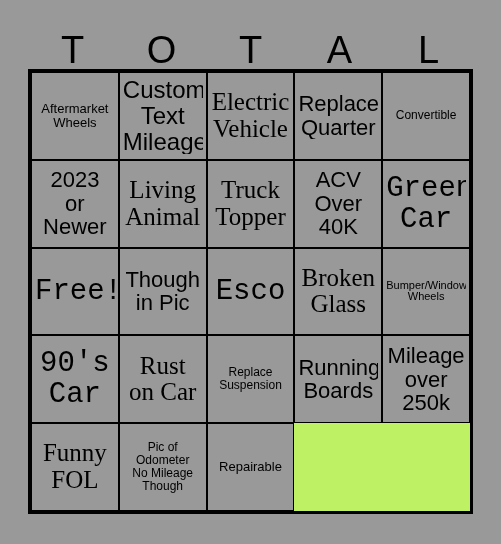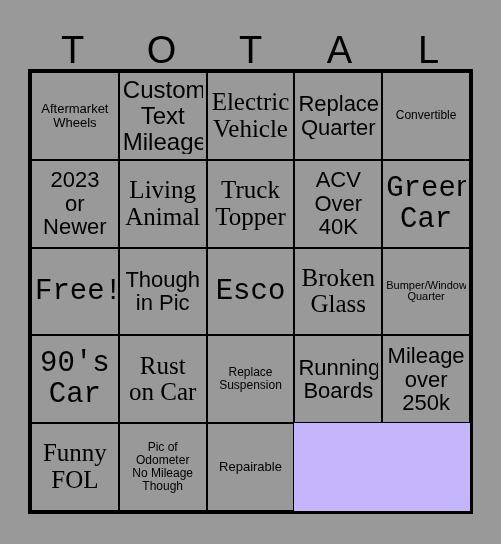--- a/index.html
+++ b/index.html
@@ -44,21 +44,21 @@
     position: absolute;
     left: 28px;
     top: 69px;
     width: 445px;
     height: 445px;
     box-sizing: border-box;
     border: 3px solid #000000;
     display: grid;
     grid-template-columns: repeat(5, 1fr);
     grid-template-rows: repeat(5, 1fr);
-    background: #c4b5fd;
+    background: #bef264;
     gap: 0;
   }
   .cell {
     box-sizing: border-box;
     border: 1.5px solid #000000;
     background: #999999;
     display: flex;
     align-items: center;
     justify-content: center;
     text-align: center;
@@ -148,21 +148,21 @@
       </div>
       <div class="cell fs-xxl nowrap">
         <span class="cell-text">Esco</span>
       </div>
       <div class="cell fs-xl">
         <span class="cell-text">Broken
 Glass</span>
       </div>
       <div class="cell fs-xxs">
         <span class="cell-text">Bumper/Window
-Quarter</span>
+Wheels</span>
       </div>
       <div class="cell fs-xxl">
         <span class="cell-text">90's
 Car</span>
       </div>
       <div class="cell fs-xl">
         <span class="cell-text">Rust
 on Car</span>
       </div>
       <div class="cell fs-xs">

